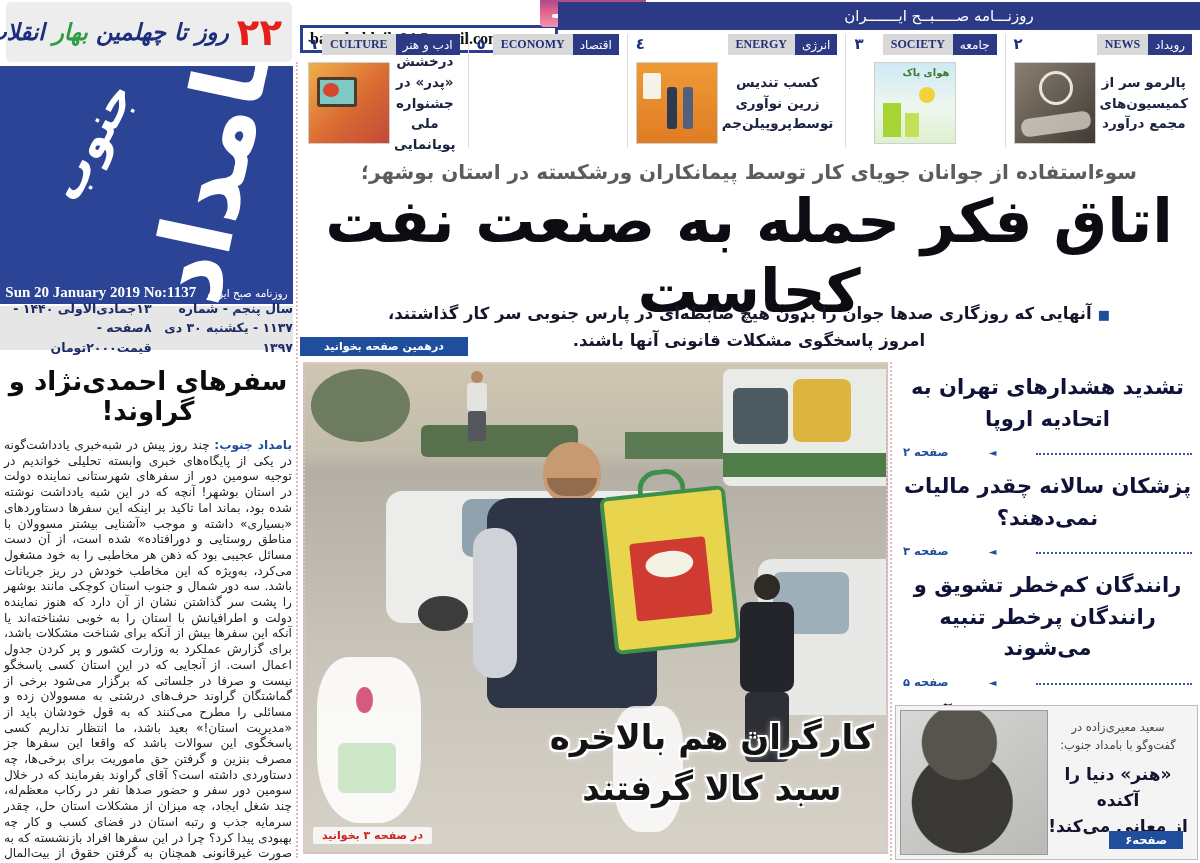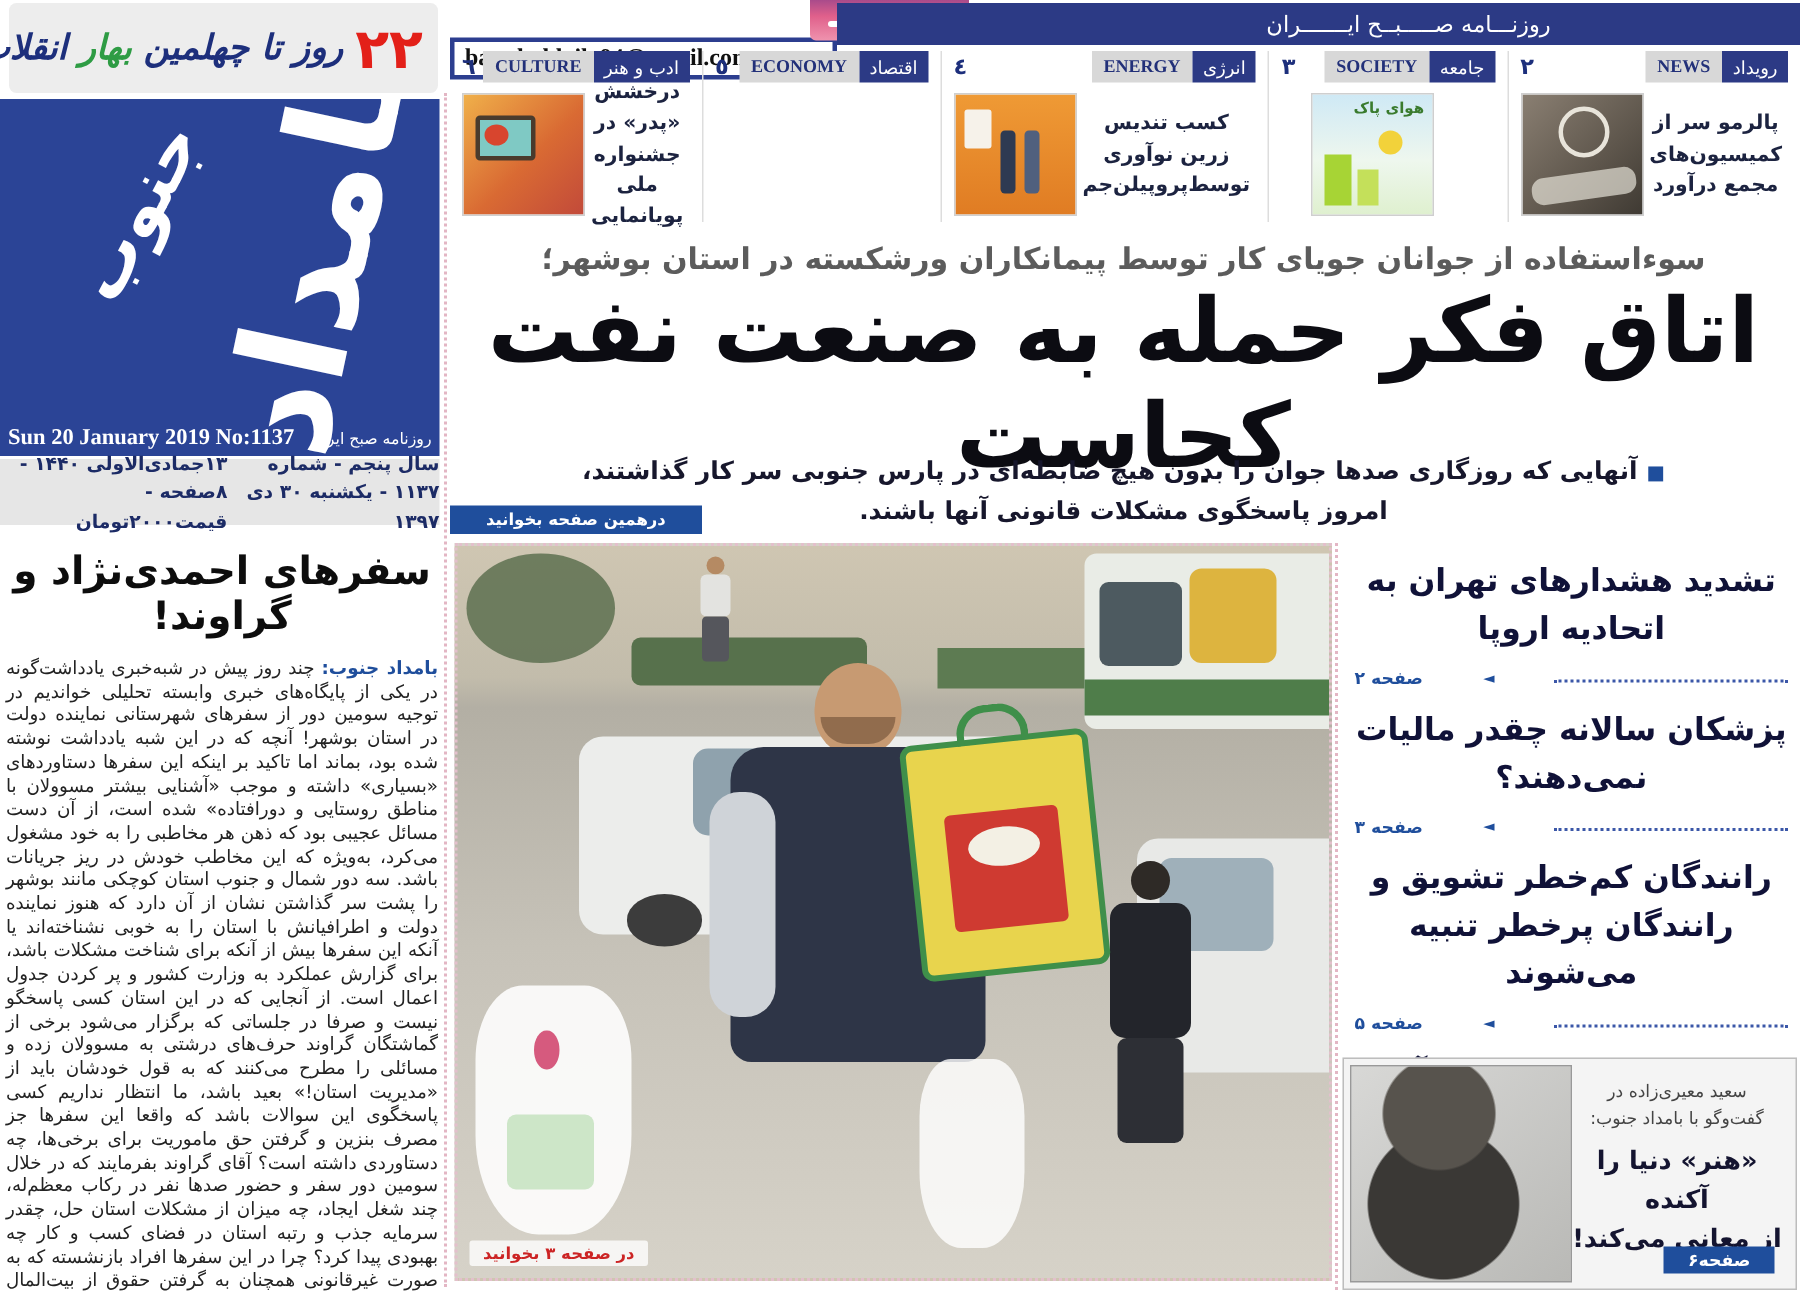--- a/index.html
+++ b/index.html
@@ -372,20 +372,24 @@
       <div class="strap"></div>
       <div class="label">
         <i></i>
       </div>
     </div>
   <div class="bagL">
       <i></i>
       <b></b>
     </div>
   <div class="bagR"></div>
+  <div class="photo-caption">
+    <span>کارگران هم بالاخره</span><br>
+    <span>سبد کالا گرفتند</span>
+  </div>
   <div class="photo-tag">در صفحه ۳ بخوانید</div>
 </div>
 
 <div class="rail">
   <div class="rail-item">
     <div class="rail-title">تشدید هشدارهای تهران به اتحادیه اروپا</div>
     <div class="leader">
       <span class="pg">صفحه ۲</span>
       <span class="arrow">◄</span>
       <span class="dots"></span>

